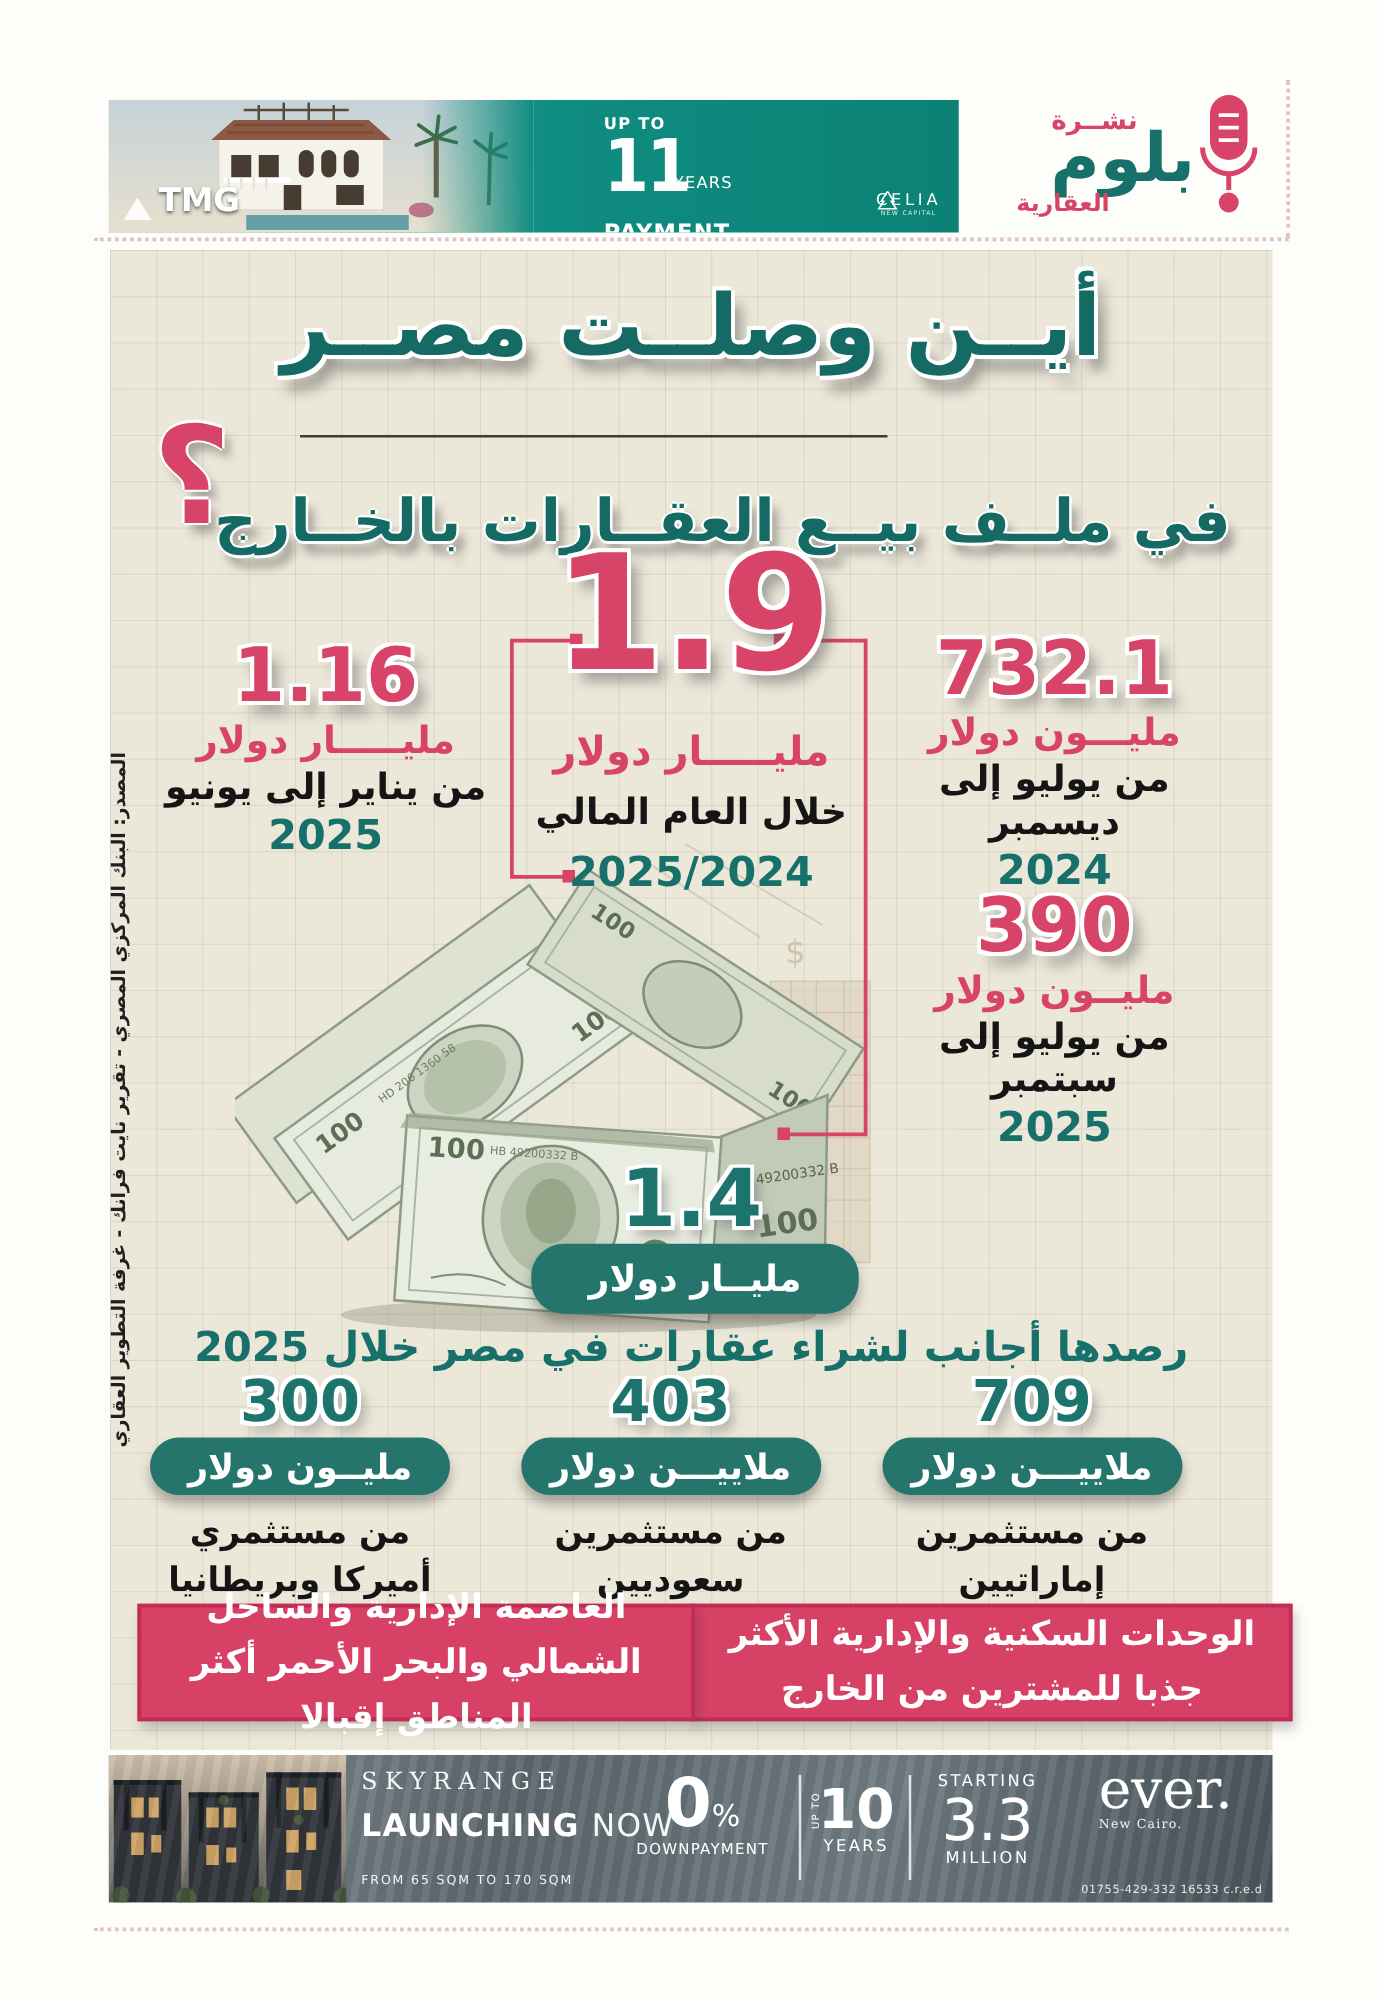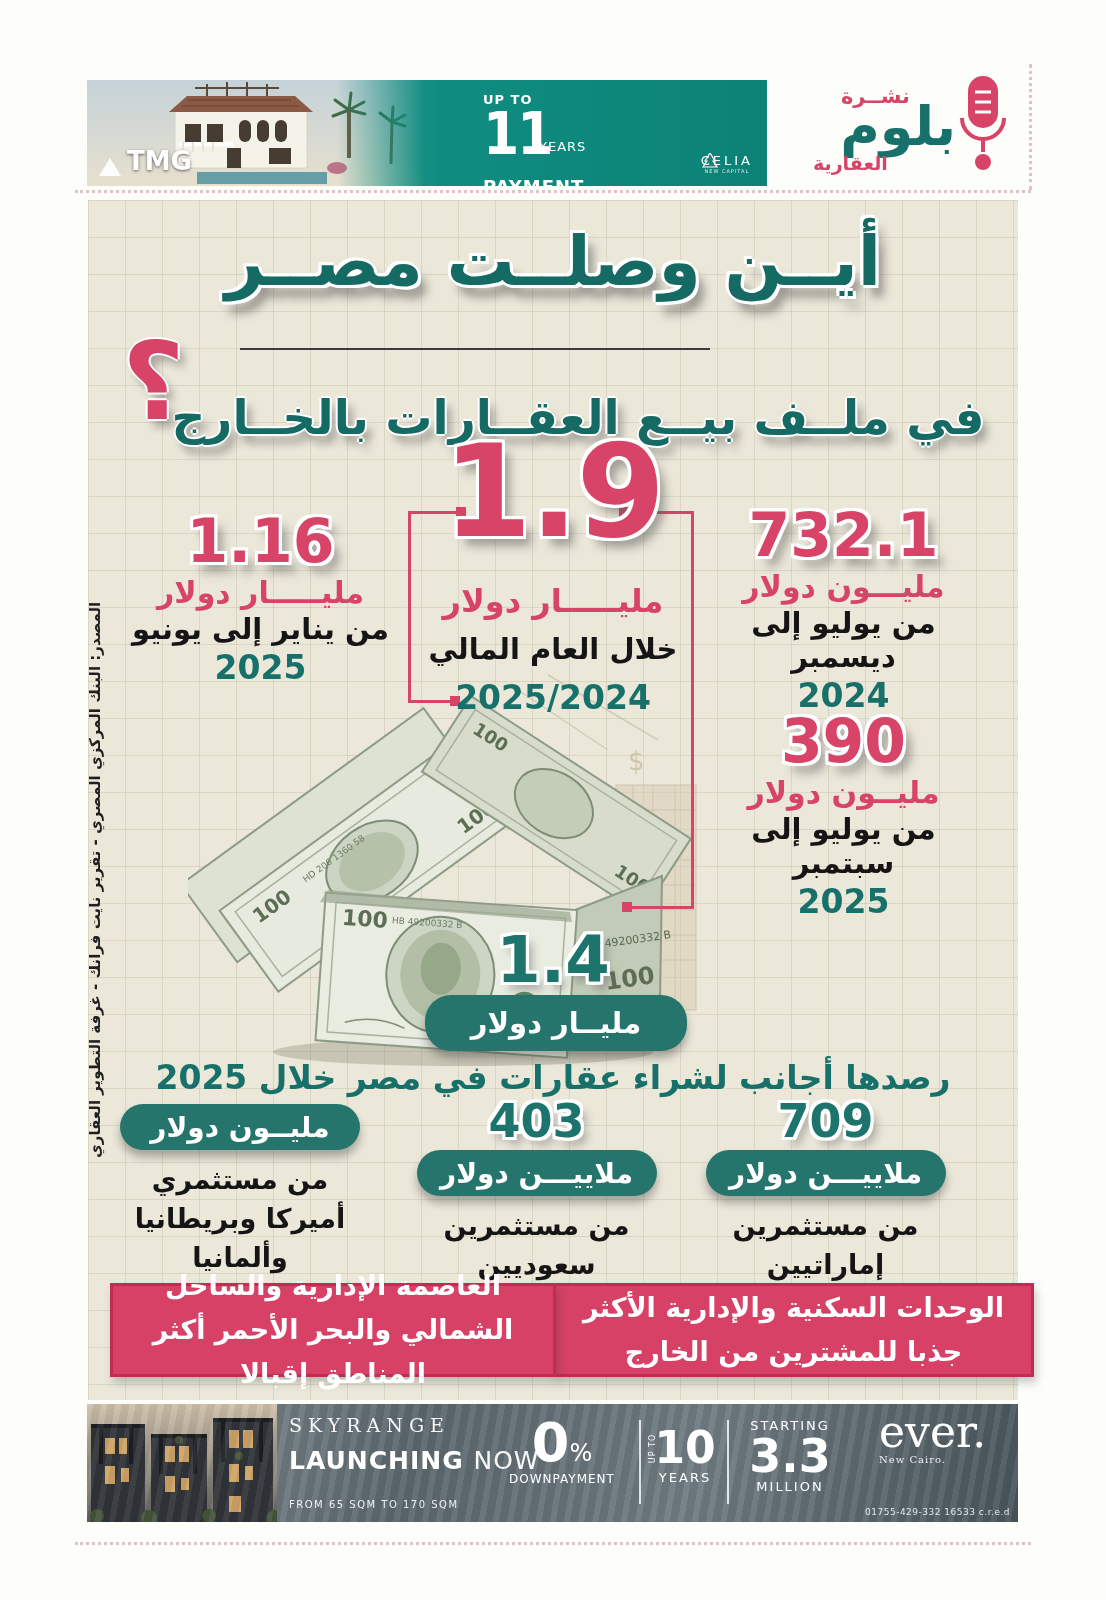--- a/index.html
+++ b/index.html
@@ -98,21 +98,21 @@
   .f-dp-num{font-size:54px;font-weight:bold;line-height:1;}
   .f-dp-pct{font-size:24px;font-weight:normal;}
   .f-dp-lbl{font-size:12px;letter-spacing:1px;margin-top:2px;}
   .f-div{top:16px;width:2px;height:84px;background:rgba(255,255,255,.8);z-index:2;}
   .f-years{left:560px;top:22px;width:76px;text-align:center;z-index:2;}
   .f-upto{position:absolute;left:-9px;top:18px;font-size:8px;letter-spacing:1px;transform:rotate(-90deg);}
   .f-years-num{font-size:44px;font-weight:bold;line-height:1;}
   .f-years-lbl{font-size:13px;letter-spacing:2px;}
   .f-start{left:648px;top:14px;width:110px;text-align:center;z-index:2;}
   .f-start-lbl{font-size:13px;letter-spacing:2px;}
-  .f-start-num{font-size:46px;font-weight:bold;line-height:1;}
+  .f-start-num{font-size:46px;font-weight:normal;line-height:1;}
   .f-ever{left:792px;top:6px;z-index:2;font-family:"DejaVu Serif",serif;}
   .f-ever-main{font-size:44px;line-height:1;}
   .f-ever-sub{font-size:10px;letter-spacing:1px;opacity:.9;}
   .f-contact{right:8px;bottom:5px;font-size:9px;letter-spacing:.5px;opacity:.85;z-index:2;}
 </style>
 </head>
 <body>
 
 <div class="page">
 
@@ -315,20 +315,21 @@
       <div class="num-teal nat-num">709</div>
       <div class="pill nat-pill rtl" style="margin:6px auto 0;">ملاييـــن دولار</div>
       <div class="nat-cap rtl" style="margin-top:10px;">من مستثمرين إماراتيين</div>
     </div>
     <div class="abs ctr" style="left:326px;top:898px;width:245px;">
       <div class="num-teal nat-num">403</div>
       <div class="pill nat-pill rtl" style="margin:6px auto 0;">ملاييـــن دولار</div>
       <div class="nat-cap rtl" style="margin-top:10px;">من مستثمرين سعوديين</div>
     </div>
     <div class="abs ctr" style="left:20px;top:898px;width:264px;">
+      <div class="num-teal nat-num">300</div>
       <div class="pill nat-pill rtl" style="margin:6px auto 0;">مليــون دولار</div>
       <div class="nat-cap rtl" style="margin-top:10px;">من مستثمري أميركا وبريطانيا وألمانيا</div>
     </div>
 
     <div class="abs pinkbox rtl" style="left:465px;top:1083px;width:447px;height:88px;padding:0 14px;">الوحدات السكنية والإدارية الأكثر جذبا للمشترين من الخارج</div>
     <div class="abs pinkbox rtl" style="left:22px;top:1083px;width:412px;height:88px;padding:0 14px;">العاصمة الإدارية والساحل الشمالي والبحر الأحمر أكثر المناطق إقبالا</div>
   </div>
 
   <div class="abs source">المصدر: البنك المركزي المصري - تقرير نايت فرانك - غرفة التطوير العقاري</div>
 

